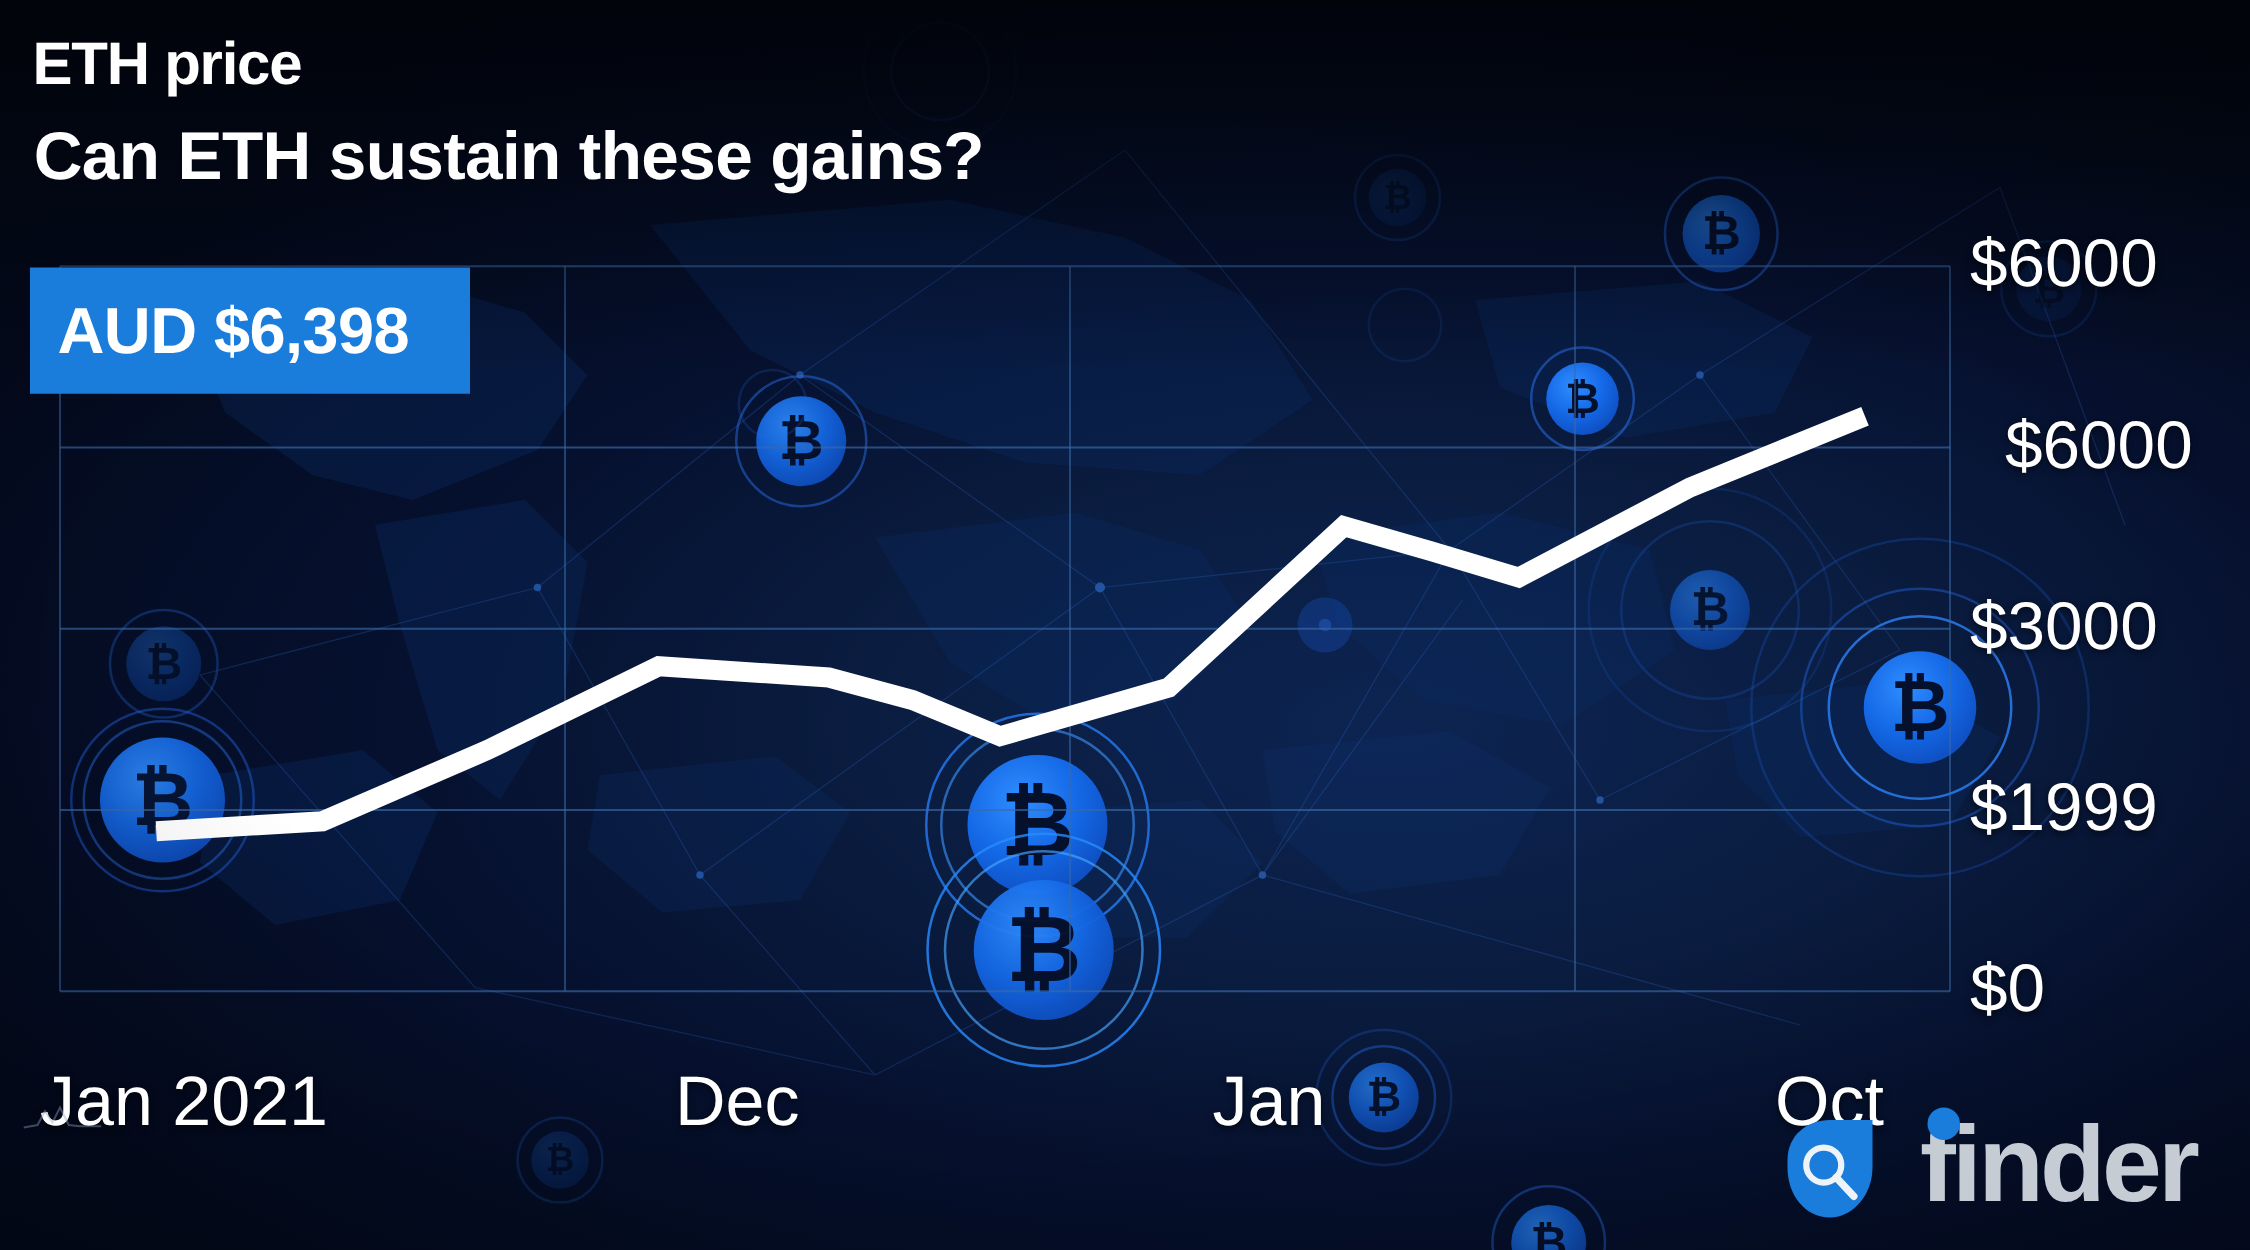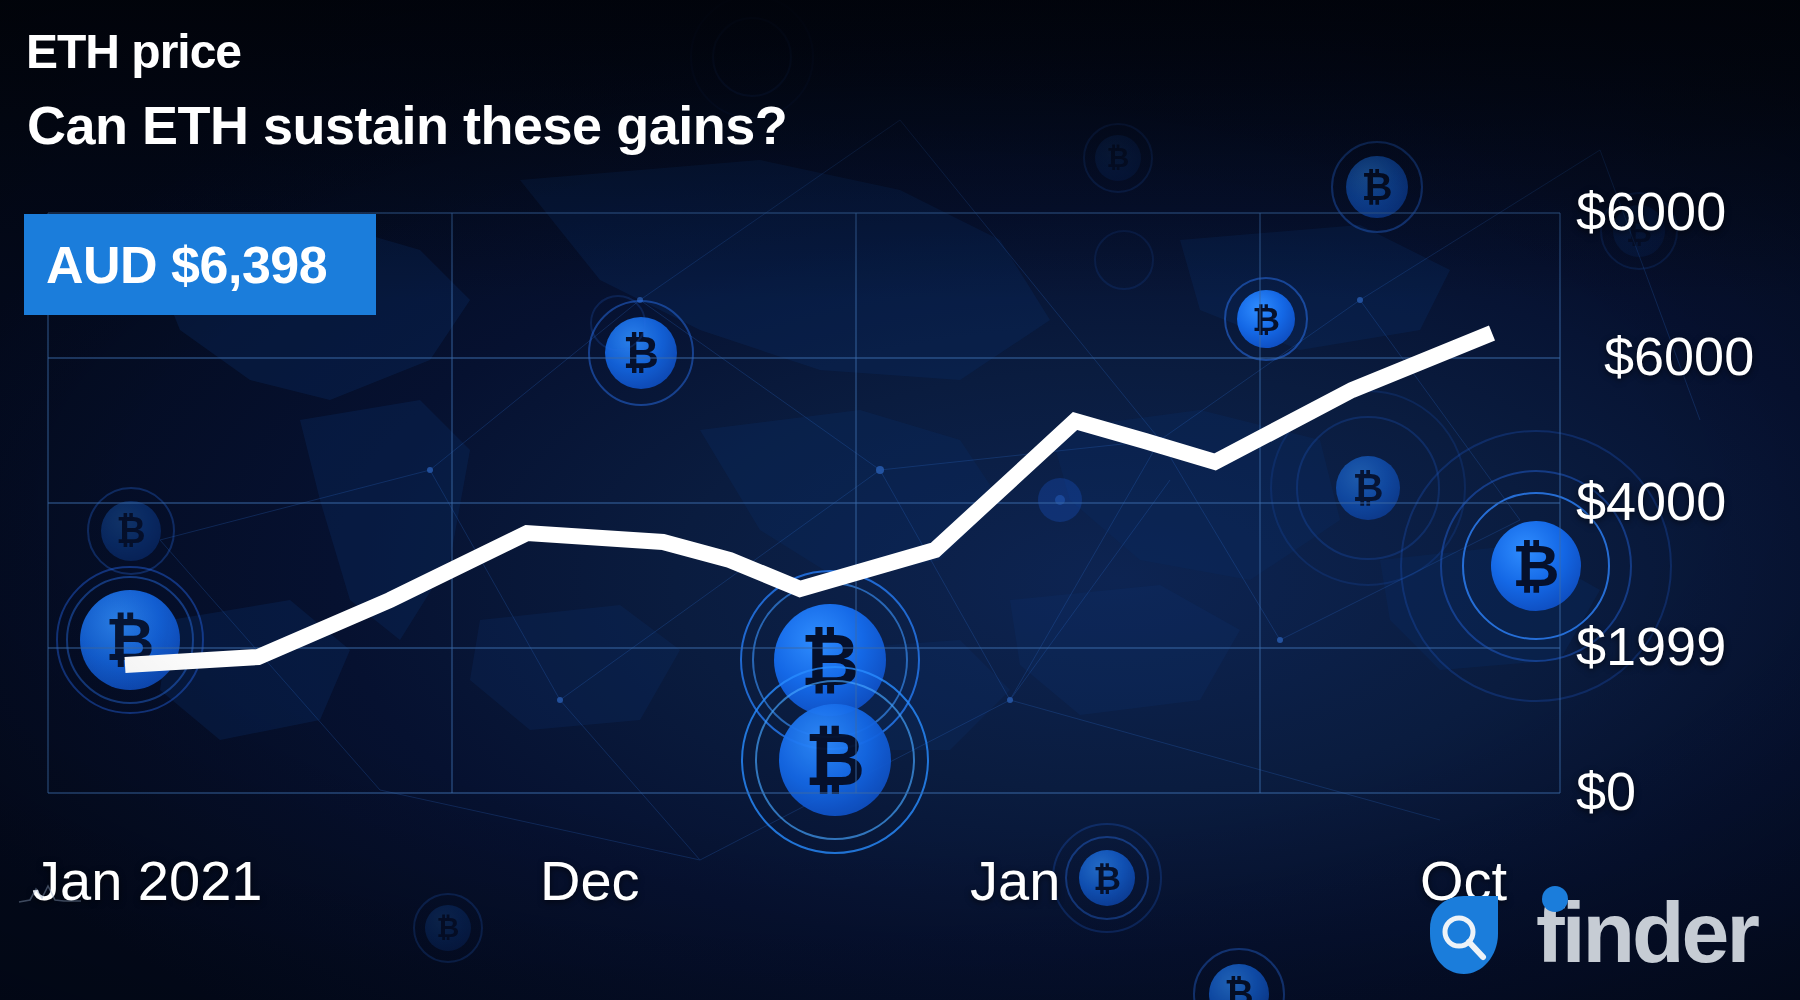--- a/index.html
+++ b/index.html
@@ -321,21 +321,21 @@
       <line x1="1560" y1="213" x2="1560" y2="793"></line>
     </g>
 
     <polyline fill="none" stroke="#ffffff" stroke-width="16" stroke-linejoin="miter" stroke-linecap="butt" points="125,665 258,657 390,600 527,533 663,542 730,560 800,589 935,550 1075,421 1145,441 1215,462 1352,390 1492,333"></polyline>
   </svg>
 
   <div class="bg-vignette"></div>
 
   <div class="ylab" style="left:1576px; top:180px;">$6000</div>
   <div class="ylab" style="left:1576px; top:325px;margin-left:28px;">$6000</div>
-  <div class="ylab" style="left:1576px; top:470px;">$4000</div>
+  <div class="ylab" style="left:1576px; top:470px;">$3000</div>
   <div class="ylab" style="left:1576px; top:615px;">$1999</div>
   <div class="ylab" style="left:1576px; top:760px;">$0</div>
 
   <div class="xlab" style="left:32px;   top:812px;">Jan 2021</div>
   <div class="xlab" style="left:540px;  top:812px;">Dec</div>
   <div class="xlab" style="left:970px;  top:812px;">Jan</div>
   <div class="xlab" style="left:1420px; top:812px;">Oct</div>
 
   <div class="title">ETH price</div>
   <div class="subtitle">Can ETH sustain these gains?</div>

